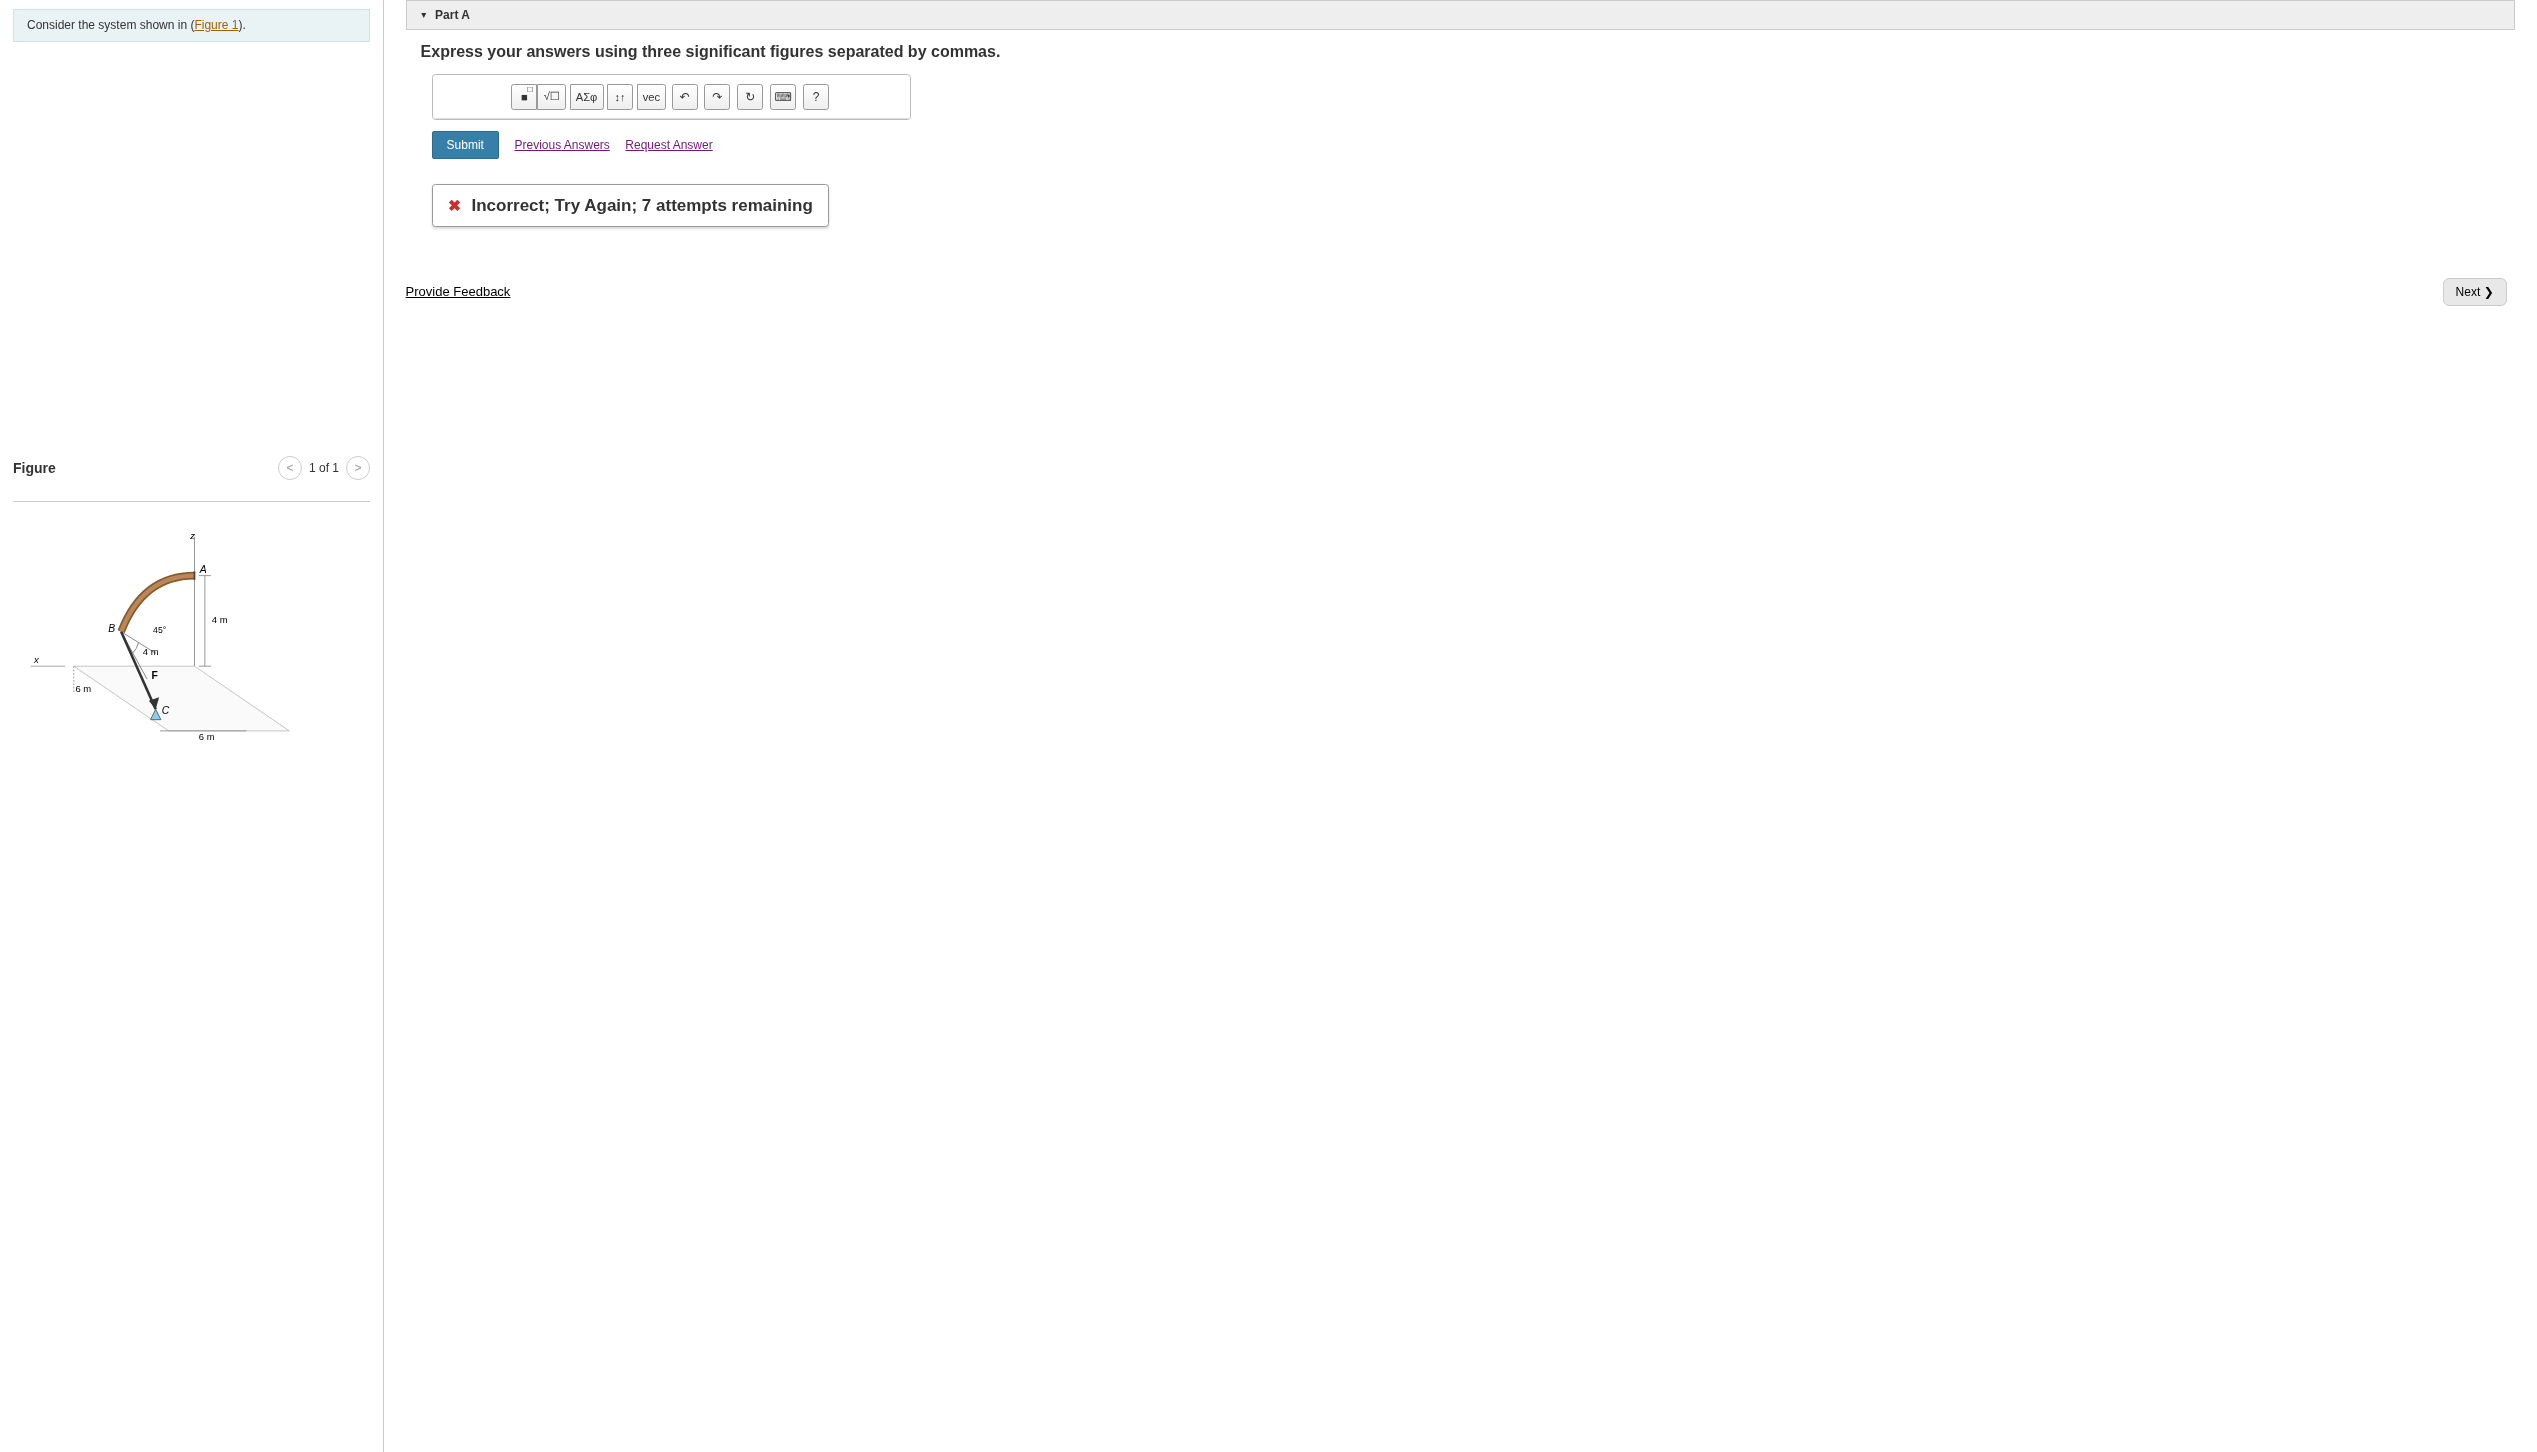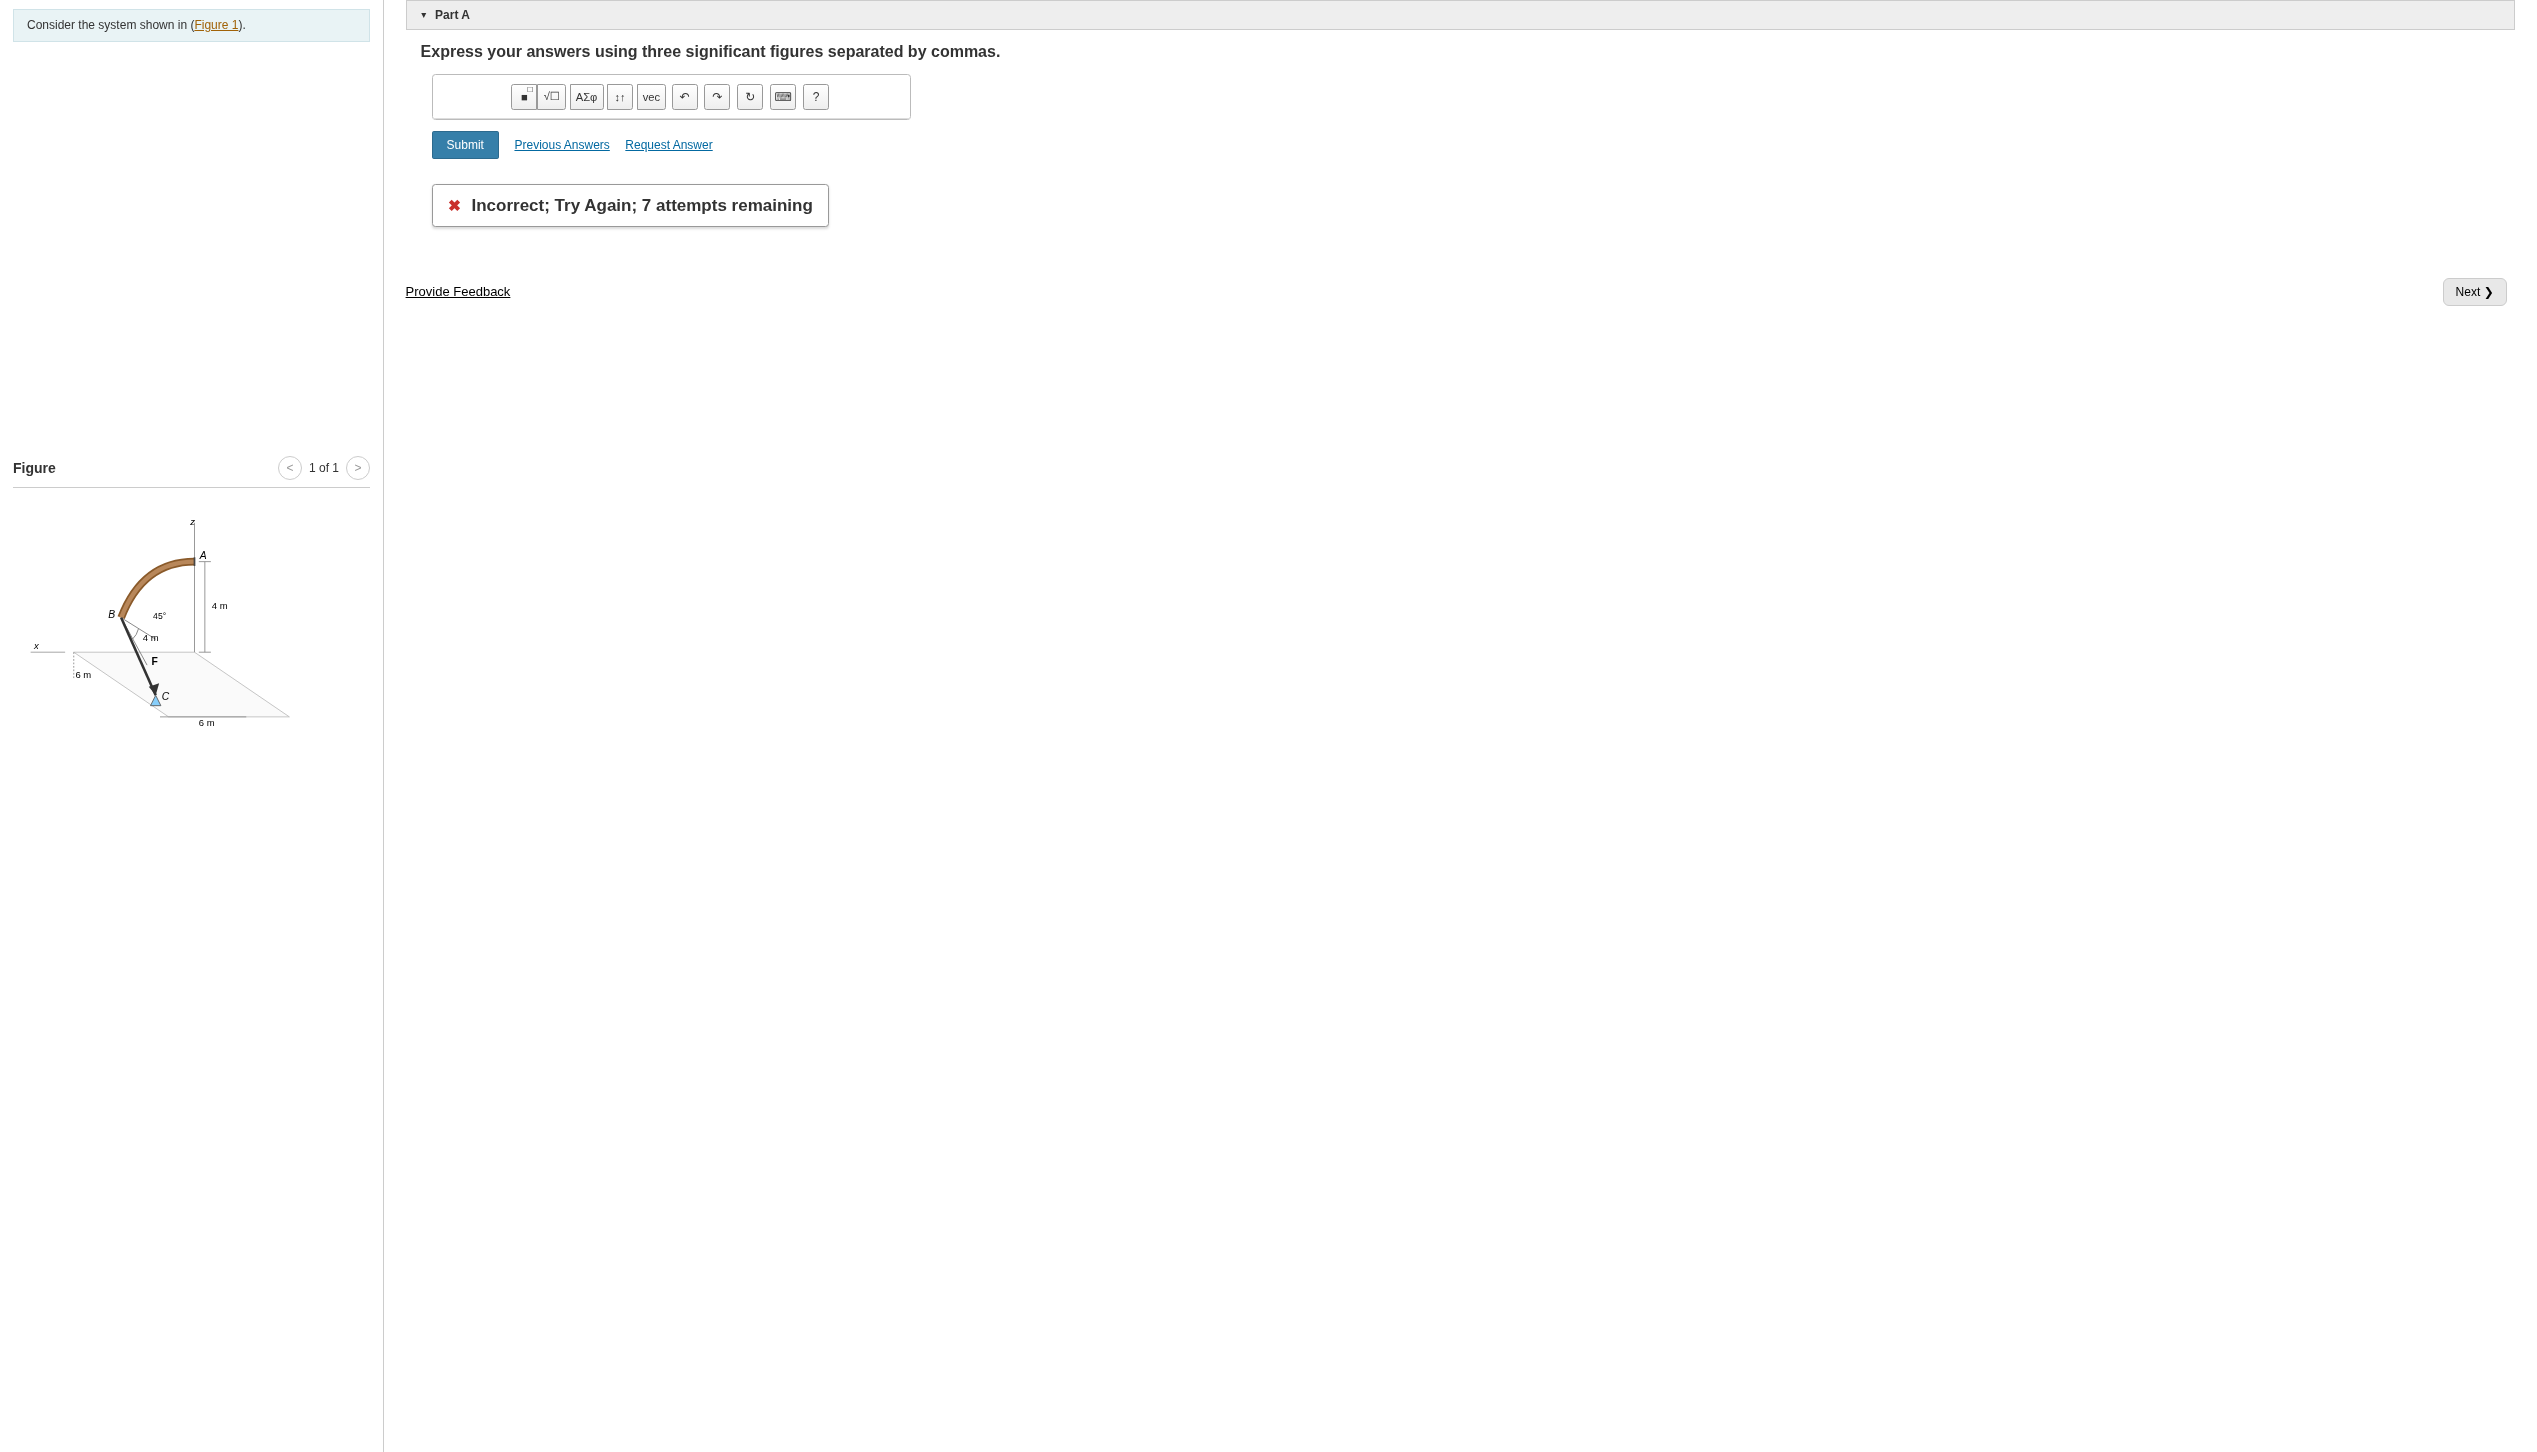--- a/index.html
+++ b/index.html
@@ -2,21 +2,21 @@
 <html style="font-size:14px"><head>
 <meta charset="utf-8">
 <style>
 * { box-sizing: border-box; margin: 0; padding: 0; }
 body { font-family: Arial, Helvetica, sans-serif; font-size: 12px; color: #333; background: #fff; }
 .container { display: flex; min-height: 100vh; }
 .left-panel { width: 384px; border-right: 0.9px solid #ccc; padding: 8.6px 0; }
 .problem-statement { background: #e9f3f5; border: 0.9px solid #d0e3e8; padding: 8.6px 13px; margin: 0 13px; font-size: 12px; }
 .problem-statement a { color: #a16207; text-decoration: underline; }
 .figure-section { margin-top: 414px; padding: 0 13px; }
-.figure-header { display: flex; justify-content: space-between; align-items: center; border-bottom: 0.9px solid #ccc; padding-bottom: 7px; }
+.figure-header { display: flex; justify-content: space-between; align-items: center; border-bottom: 0.9px solid #ccc; padding-bottom: 21px; }
 .figure-title { font-weight: bold; font-size: 14px; }
 .figure-nav { display: flex; align-items: center; gap: 7px; }
 .nav-btn { width: 24px; height: 24px; border: 0.9px solid #ccc; border-radius: 50%; background: #fff; display: flex; align-items: center; justify-content: center; color: #999; cursor: pointer; }
 .figure-image { margin-top: 17.3px; padding: 8.6px; }
 .figure-svg { width: 276px; height: 216px; }
 .right-panel { flex: 1; padding: 0 21.6px; }
 .part-header { background: #eee; border: 0.9px solid #ccc; padding: 7px 13px; display: flex; align-items: center; font-weight: bold; margin-bottom: 13px; }
 .part-header .caret { margin-right: 7px; font-size: 8.6px; }
 .question-text { margin: 10.4px 26px; font-size: 12px; line-height: 1.5; }
 .instruction { margin: 7px 15px 13px; font-weight: bold; font-size: 16px; }
@@ -26,21 +26,21 @@
 .tool-btn { border: 0.9px solid #999; background: linear-gradient(#fff,#eee); padding: 3.5px 5.2px; font-size: 11.2px; display: flex; align-items: center; justify-content: center; min-width: 26px; height: 26px; cursor: pointer; }
 .tool-btn:first-child { border-radius: 2.6px 0 0 2.6px; }
 .tool-btn:last-child { border-radius: 0 2.6px 2.6px 0; }
 .tool-icon { border: 0.9px solid #999; background: linear-gradient(#fff,#eee); width: 26px; height: 26px; display: flex; align-items: center; justify-content: center; border-radius: 2.6px; cursor: pointer; margin: 0 1.7px; font-size: 12px; }
 .answer-row { display: flex; align-items: center; padding: 8.6px 10.4px; gap: 7px; }
 .answer-label { font-style: italic; font-family: 'Times New Roman', serif; font-size: 13px; white-space: nowrap; }
 .answer-input { border: 0.9px solid #0077cc; padding: 3.5px 7px; font-size: 19px; font-family: 'Times New Roman', serif; width: 319px; outline: none; }
 .answer-unit { font-family: 'Times New Roman', serif; font-size: 13px; }
 .controls { margin: 10.4px 26px; display: flex; align-items: center; gap: 15.5px; }
 .submit-btn { background: #367fa9; color: #ffffff; border: 0.9px solid #2c6a8e; padding: 6px 14px; font-size: 12px; cursor: pointer; border-radius: 1.7px; }
-.link { color: #0369a1; text-decoration: underline; font-size: 12px; cursor: pointer; }
+.link { color: #701a75; text-decoration: underline; font-size: 12px; cursor: pointer; }
 .feedback-box { border: 0.9px solid #999; border-radius: 3.5px; box-shadow: 0 1.7px 2.6px rgba(0,0,0,0.15); padding: 10.4px 15.5px; margin: 15.5px 26px; display: inline-flex; align-items: center; gap: 10.4px; background: #fff; }
 .x-icon { color: #c9302c; font-weight: bold; font-size: 15.5px; }
 .feedback-text { font-weight: bold; font-size: 17px; }
 .bottom-row { display: flex; justify-content: space-between; align-items: center; margin-top: 35px; padding: 0 8.6px 0 0; }
 .provide-feedback { color: #000000; text-decoration: underline; font-size: 13px; cursor: pointer; }
 .next-btn { background: #e8e8e8; border: 0.9px solid #ccc; padding: 6px 12px; font-size: 12px; cursor: pointer; display: flex; align-items: center; gap: 3.5px; border-radius: 6px; }
 .math { font-family: 'Times New Roman', serif; font-style: italic; }
 .sub { font-size: 0.7em; vertical-align: sub; font-style: italic; }
 </style>
 </head>

